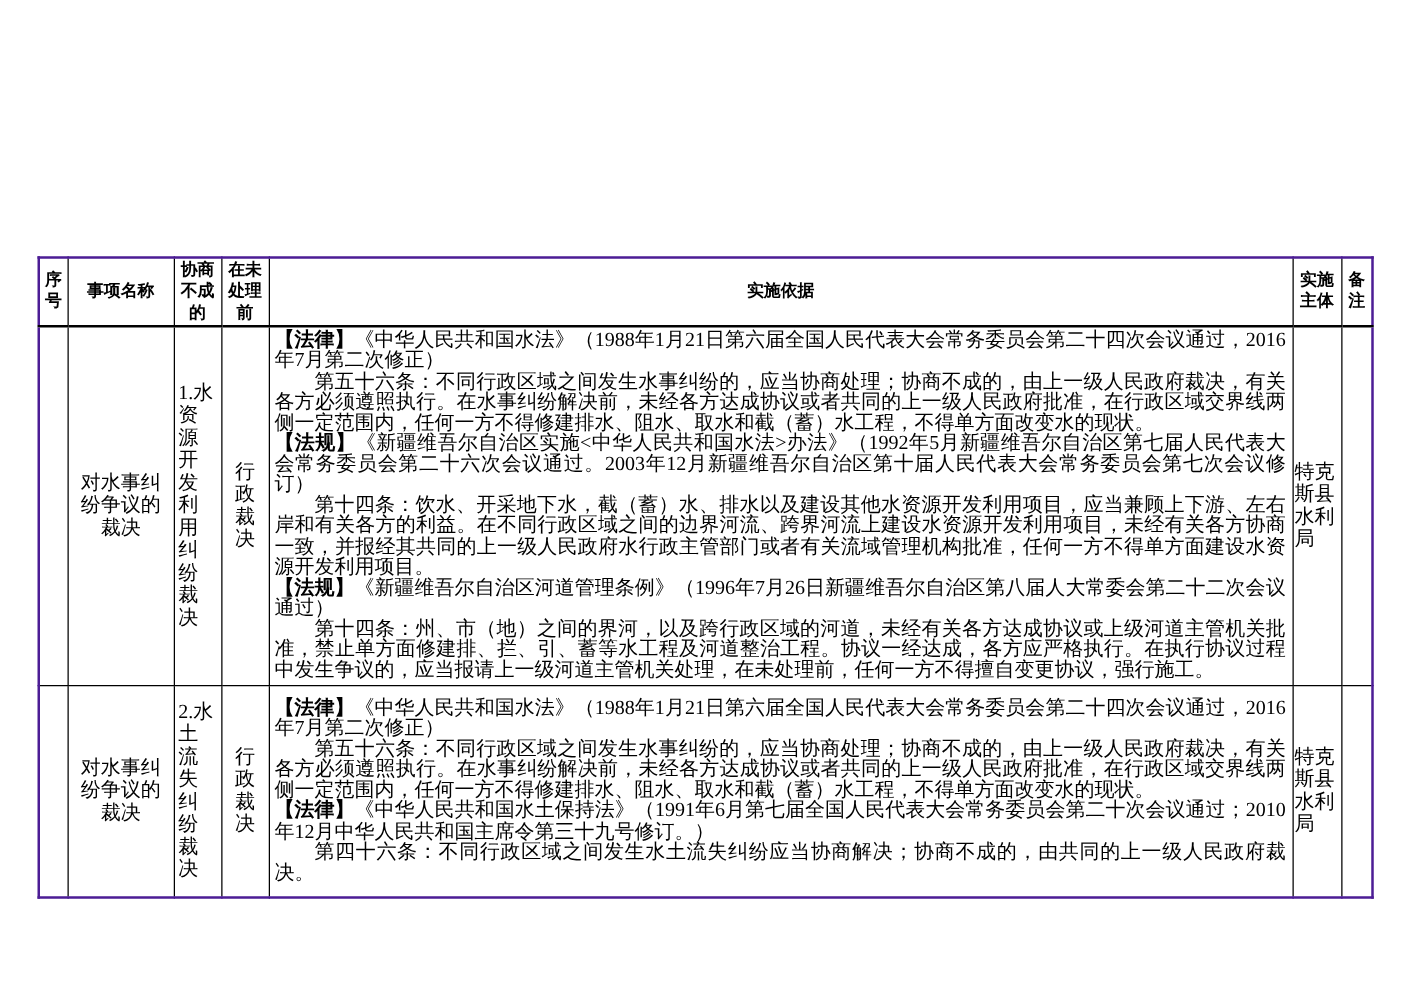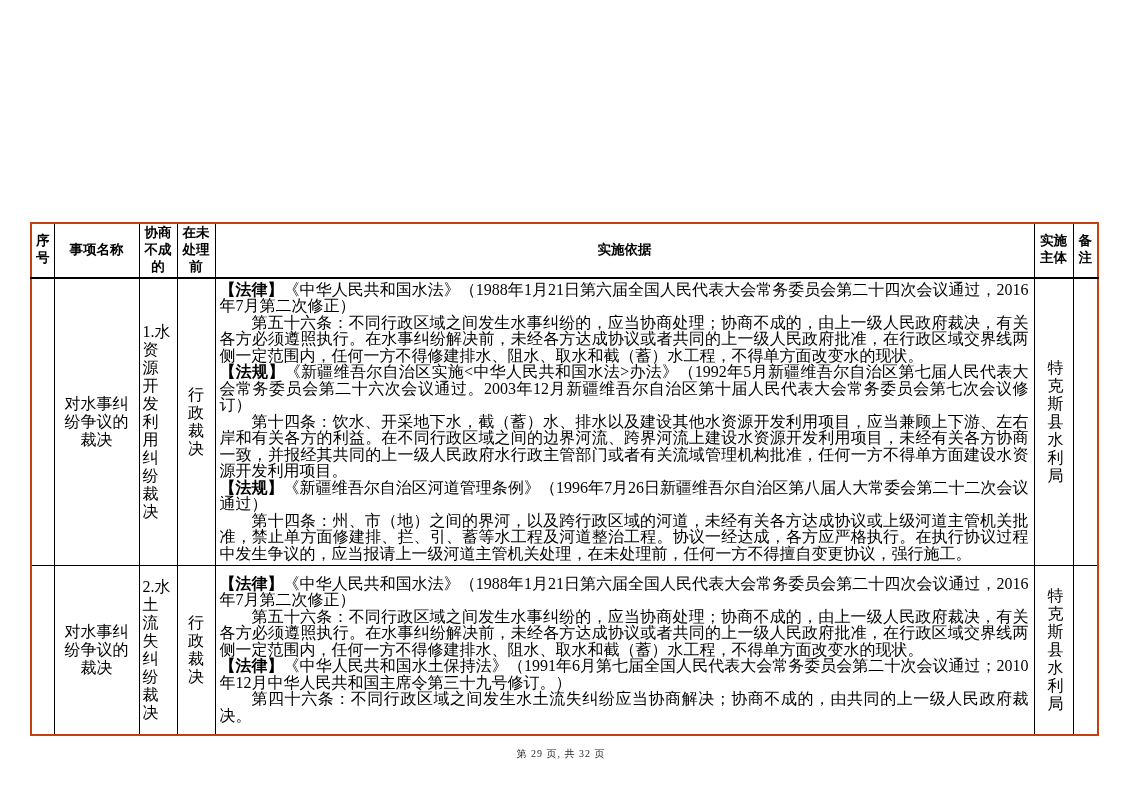--- a/index.html
+++ b/index.html
@@ -16,25 +16,25 @@
     overflow: hidden;
   }
   .sheet {
     position: absolute;
     inset: 0;
     background: #ffffff;
   }
   table.power-table {
     position: absolute;
     left: 30px;
-    top: 222px;
+    top: 205px;
     width: 1067px;
     border-collapse: collapse;
     table-layout: fixed;
-    border: 2px solid #c2410c;
+    border: 2px solid #4c1d95;
   }
   .power-table th,
   .power-table td {
     border: 1px solid #000000;
     font-size: 16px;
     padding: 0;
     vertical-align: middle;
     overflow: hidden;
     word-break: break-all;
   }
@@ -65,21 +65,21 @@
     padding: 10px 4px;
     line-height: 18px;
   }
   td.cell-basis {
     vertical-align: middle;
     padding: 3px 5px 3px 4px;
     text-align: left;
   }
   td.cell-impl {
     text-align: left;
-    padding: 2px 13px;
+    padding: 2px 1px;
     line-height: 18px;
   }
   td.cell-remark { text-align: center; }
   .para {
     margin: 0;
     line-height: 16.5px;
     text-align: justify;
   }
   .para.indent { text-indent: 2em; }
   .law-tag { font-weight: bold; }
@@ -147,15 +147,14 @@
             <div class="para indent">第五十六条：不同行政区域之间发生水事纠纷的，应当协商处理；协商不成的，由上一级人民政府裁决，有关各方必须遵照执行。在水事纠纷解决前，未经各方达成协议或者共同的上一级人民政府批准，在行政区域交界线两侧一定范围内，任何一方不得修建排水、阻水、取水和截（蓄）水工程，不得单方面改变水的现状。</div>
             <div class="para"><span class="law-tag">【法律】</span>《中华人民共和国水土保持法》（1991年6月第七届全国人民代表大会常务委员会第二十次会议通过；2010年12月中华人民共和国主席令第三十九号修订。）</div>
             <div class="para indent">第四十六条：不同行政区域之间发生水土流失纠纷应当协商解决；协商不成的，由共同的上一级人民政府裁决。</div>
           </td>
         <td class="cell-impl">特克斯县水利局</td>
         <td class="cell-remark"></td>
       </tr>
     </tbody>
   </table>
 
-  <div class="page-indicator">第 29 页, 共 32 页</div>
 
 </div>
 
 </body></html>

